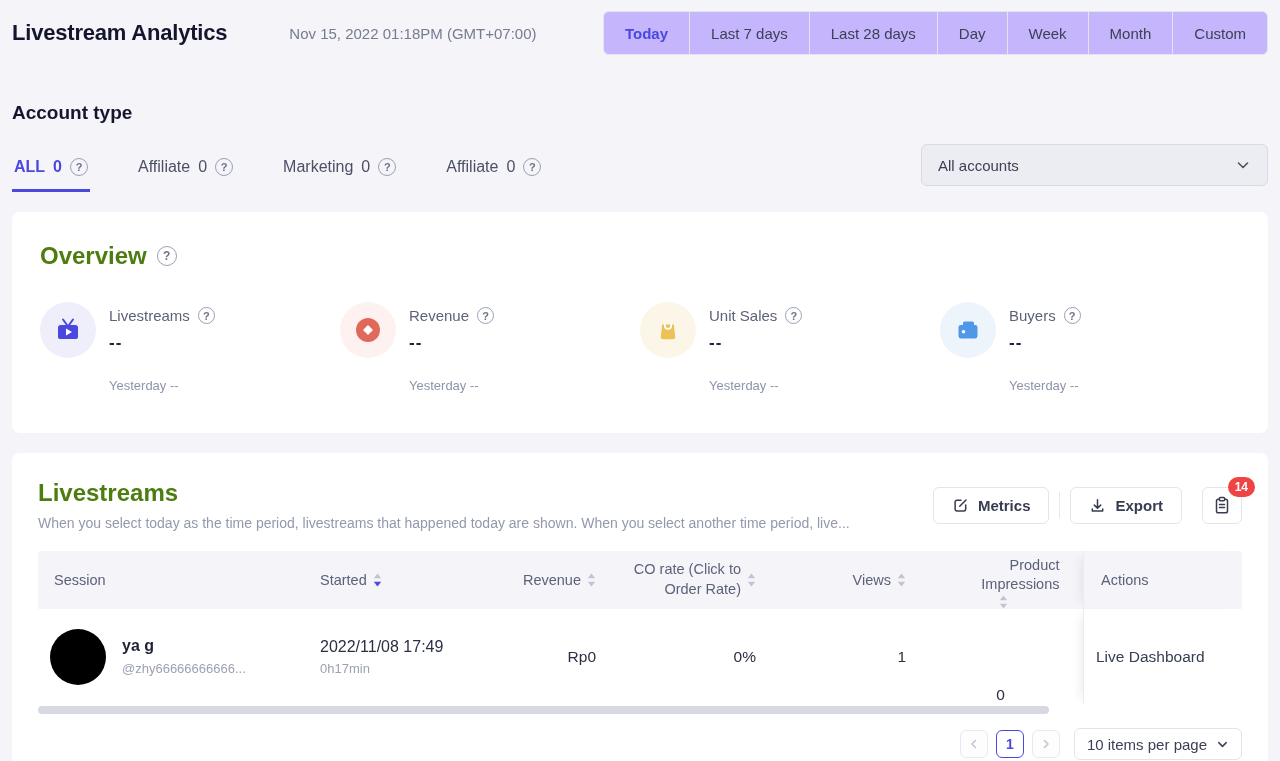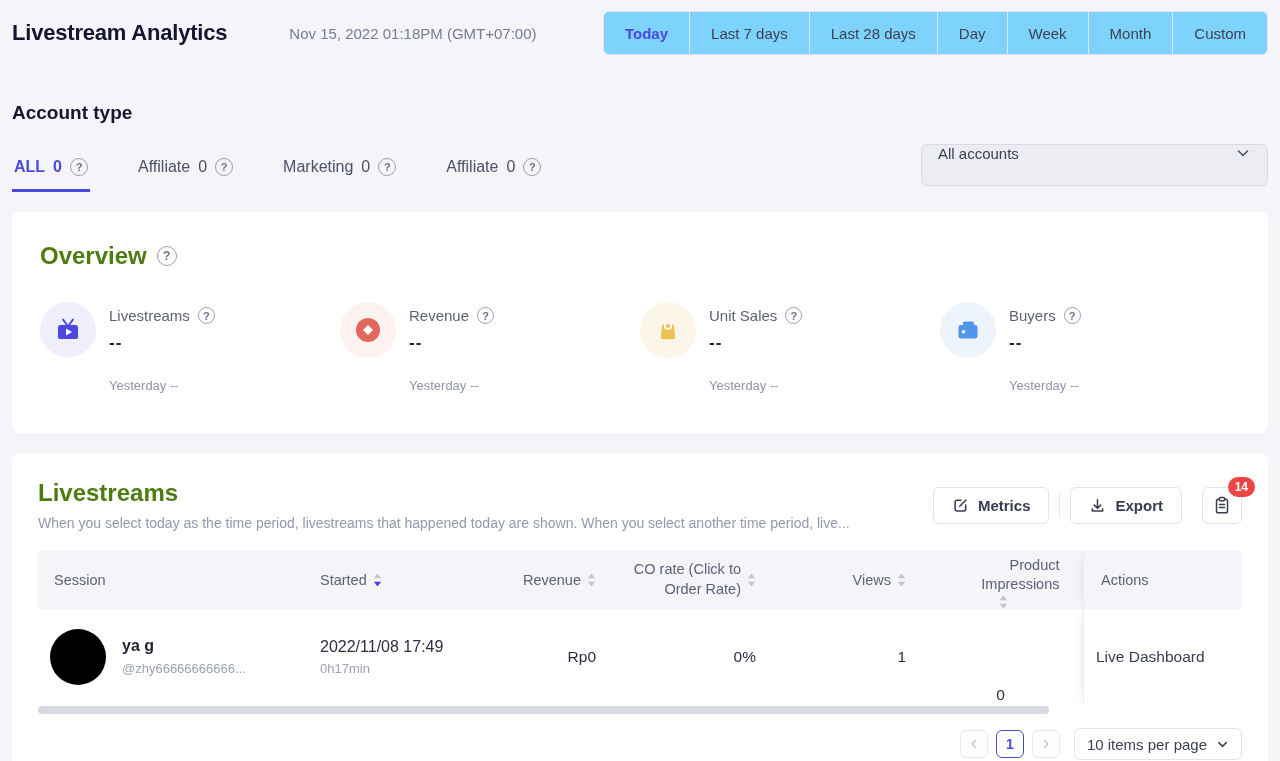--- a/index.html
+++ b/index.html
@@ -8,21 +8,21 @@
     font-family:"Liberation Sans", sans-serif;
     background:#f4f4f9;
     color:#15162e;
   }
   
   .topbar { display:flex; align-items:center; padding:11px 12px 11px 12px; }
   .page-title { font-size:22px; font-weight:700; color:#15162e; letter-spacing:-0.2px; }
   .datetime { margin-left:62px; font-size:15px; color:#767b90;text-align:center; }
   .seg { display:flex; margin-left:auto; }
   .seg button {
-    height:44px; padding:8px 21px; background:#7dd3fc; border:1px solid #e4e4ee;
+    height:44px; padding:8px 21px; background:#c4b5fd; border:1px solid #e4e4ee;
     margin-left:-1px; font-family:inherit; font-size:15px; color:#3d4154; font-weight:500;
     cursor:pointer;
   }
   .seg button:first-child { border-radius:6px 0 0 6px; margin-left:0; }
   .seg button:last-child { border-radius:0 6px 6px 0; }
   .seg button.active { color:#4b48dd; font-weight:600; position:relative; z-index:1; }
   
   .account-section { padding:0 12px; }
   .section-h2 { margin-top:36px; font-size:19px; font-weight:700; color:#15162e; }
   .acct-tabs-row { display:flex; align-items:flex-start; margin-top:24px; }
@@ -35,21 +35,21 @@
   .help {
     display:inline-flex; align-items:center; justify-content:center;
     width:18px; height:18px; border:1.4px solid #9aa0b4; border-radius:50%;
     font-size:11px; font-weight:600; color:#6d7289; flex:0 0 auto; cursor:pointer;
     background:transparent;
   }
   .acct-tab.active .help { color:#6d7289; font-weight:600; }
   .account-select {
     margin-left:auto; margin-top:-4px; width:347px; height:42px;
     background:#ececf3; border:1px solid #d9d9e5; border-radius:6px;
-    display:flex; align-items:flex-start; padding:0 16px; cursor:pointer;
+    display:flex; align-items:center; padding:0 16px; cursor:pointer;
   }
   .account-select .val { font-size:15px; color:#3c4051; }
   .account-select .chev { margin-left:auto; color:#4b5066; display:flex; }
   
   .card { background:#fff; border-radius:8px; margin:20px 12px 0 12px; }
   .overview-card { padding:30px 28px 40px 28px; }
   .card-h3-row { display:flex; align-items:center; gap:10px; }
   .card-h3 { font-size:24px; font-weight:700; color:#4d7c0f; }
   .metrics-grid { display:grid; grid-template-columns:repeat(4,1fr); margin-top:32px; }
   .metric .m-top { display:flex; align-items:center; }

